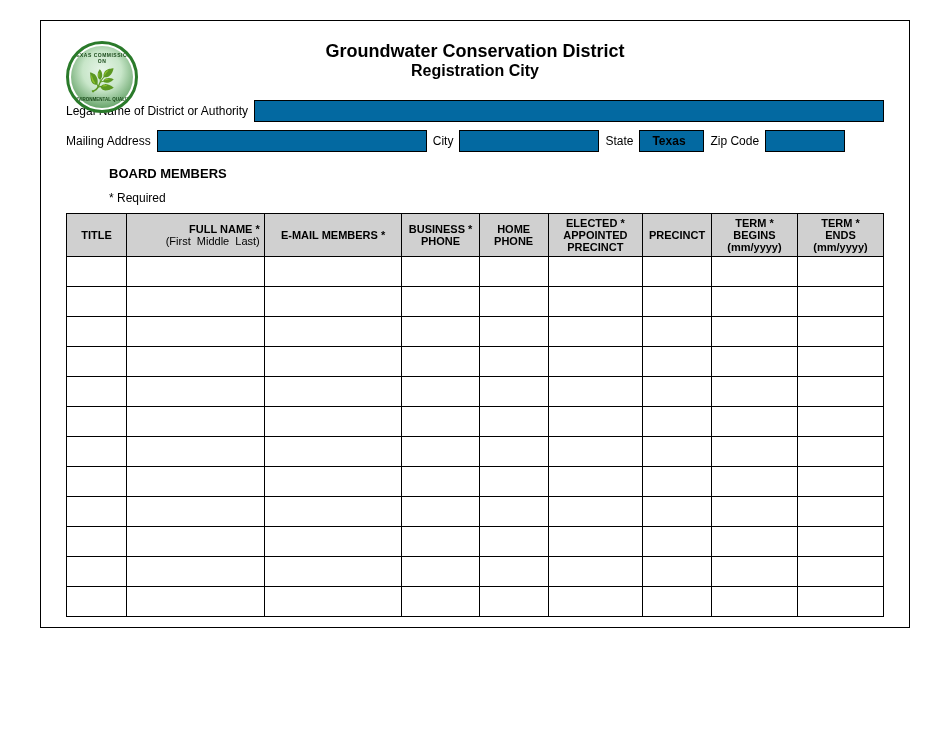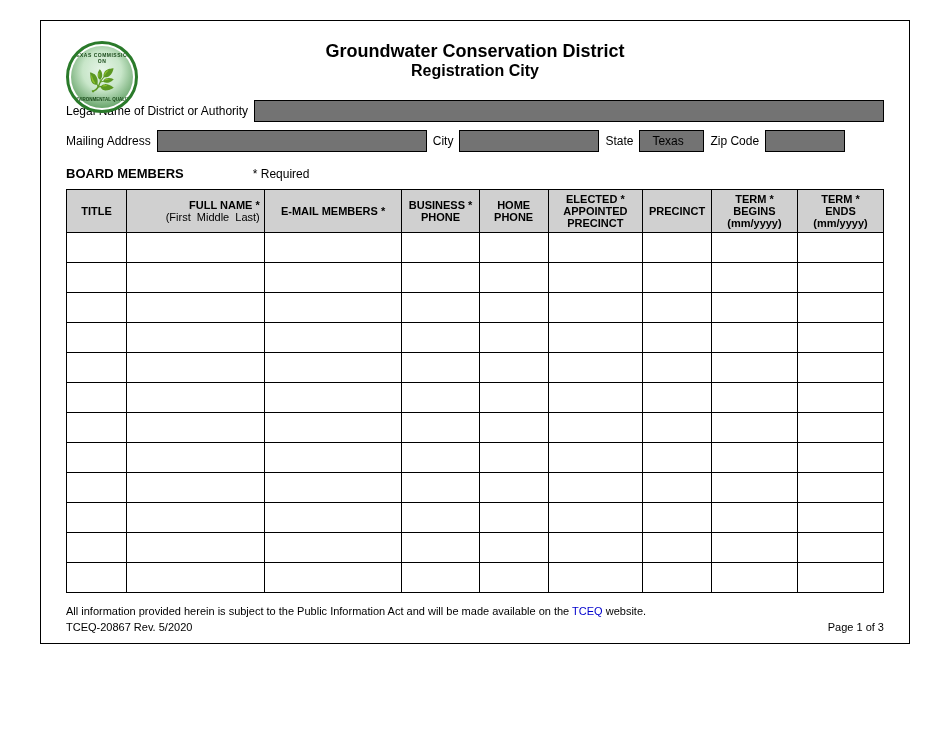--- a/index.html
+++ b/index.html
@@ -92,33 +92,35 @@
     }
     .form-label {
       white-space: nowrap;
       font-size: 12px;
     }
     .form-input {
       border: 1px solid #000;
       height: 22px;
       padding: 2px 12px;
       font-size: 12px;
-      background: #737373;
+      background: #0369a1;
+      font-weight: bold;
     }
     .input-full { flex: 1; }
     .input-city { width: 140px; }
     .input-state { width: 65px; }
     .input-zip { width: 80px; }
     .input-phone { width: 130px; }
     .input-email { width: 180px; }
     .board-header {
       margin: 14px 0 8px 0;
       display: flex;
       align-items: baseline;
-      gap: 26px;
+      gap: 10px;
+      flex-direction: column;
     }
     .board-title {
       font-size: 13px;
       font-weight: bold;
     }
     .board-required {
       font-size: 12px;
       margin-left: 43px;
     }
     table {
@@ -364,22 +366,13 @@
           <td style="height: 30px;"></td>
           <td style="height: 30px;"></td>
           <td style="height: 30px;"></td>
           <td style="height: 30px;"></td>
           <td style="height: 30px;"></td>
           <td style="height: 30px;"></td>
         </tr>
       </tbody>
   </table>
 
-  <div class="footer">
-    <div class="footer-note">
-      <span>All information provided herein is subject to the Public Information Act and will be made available on the </span><span class="footer-link">TCEQ</span><span> website.</span>
-    </div>
-    <div class="footer-bottom">
-      <span class="footer-rev">TCEQ-20867  Rev. 5/2020</span>
-      <span class="footer-page">Page 1 of 3</span>
-    </div>
-  </div>
 </div>
 
 </body></html>

